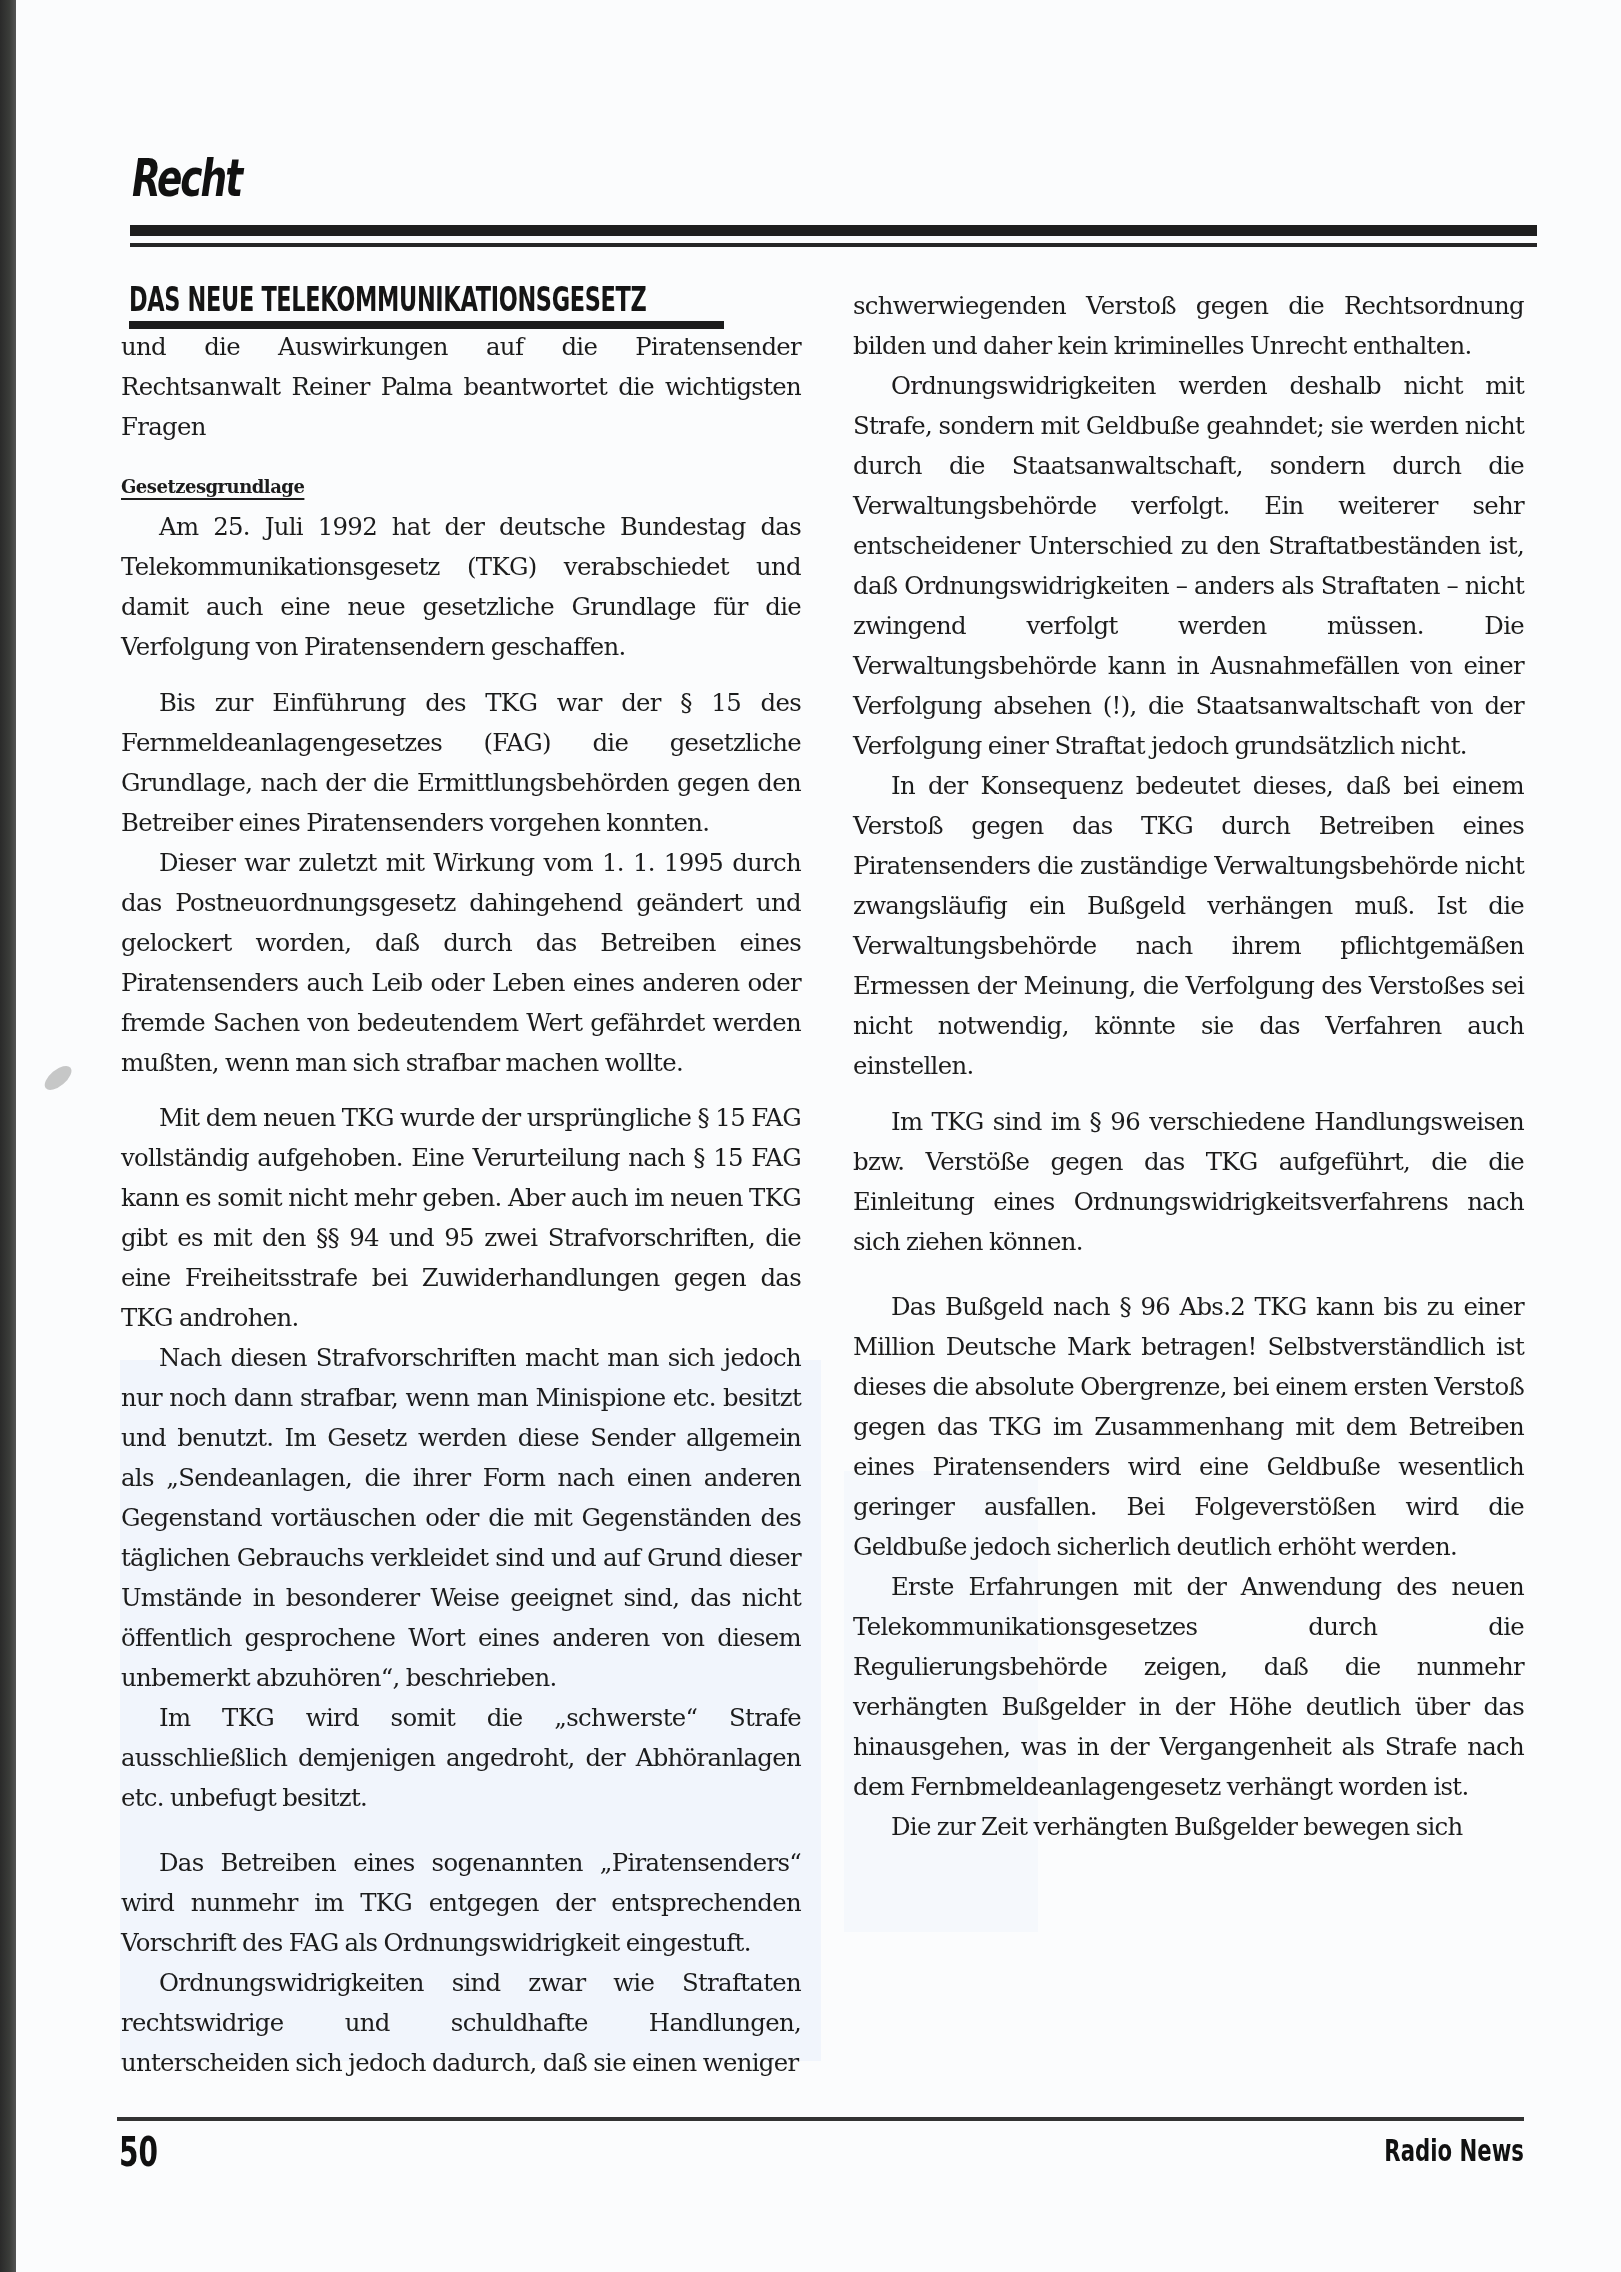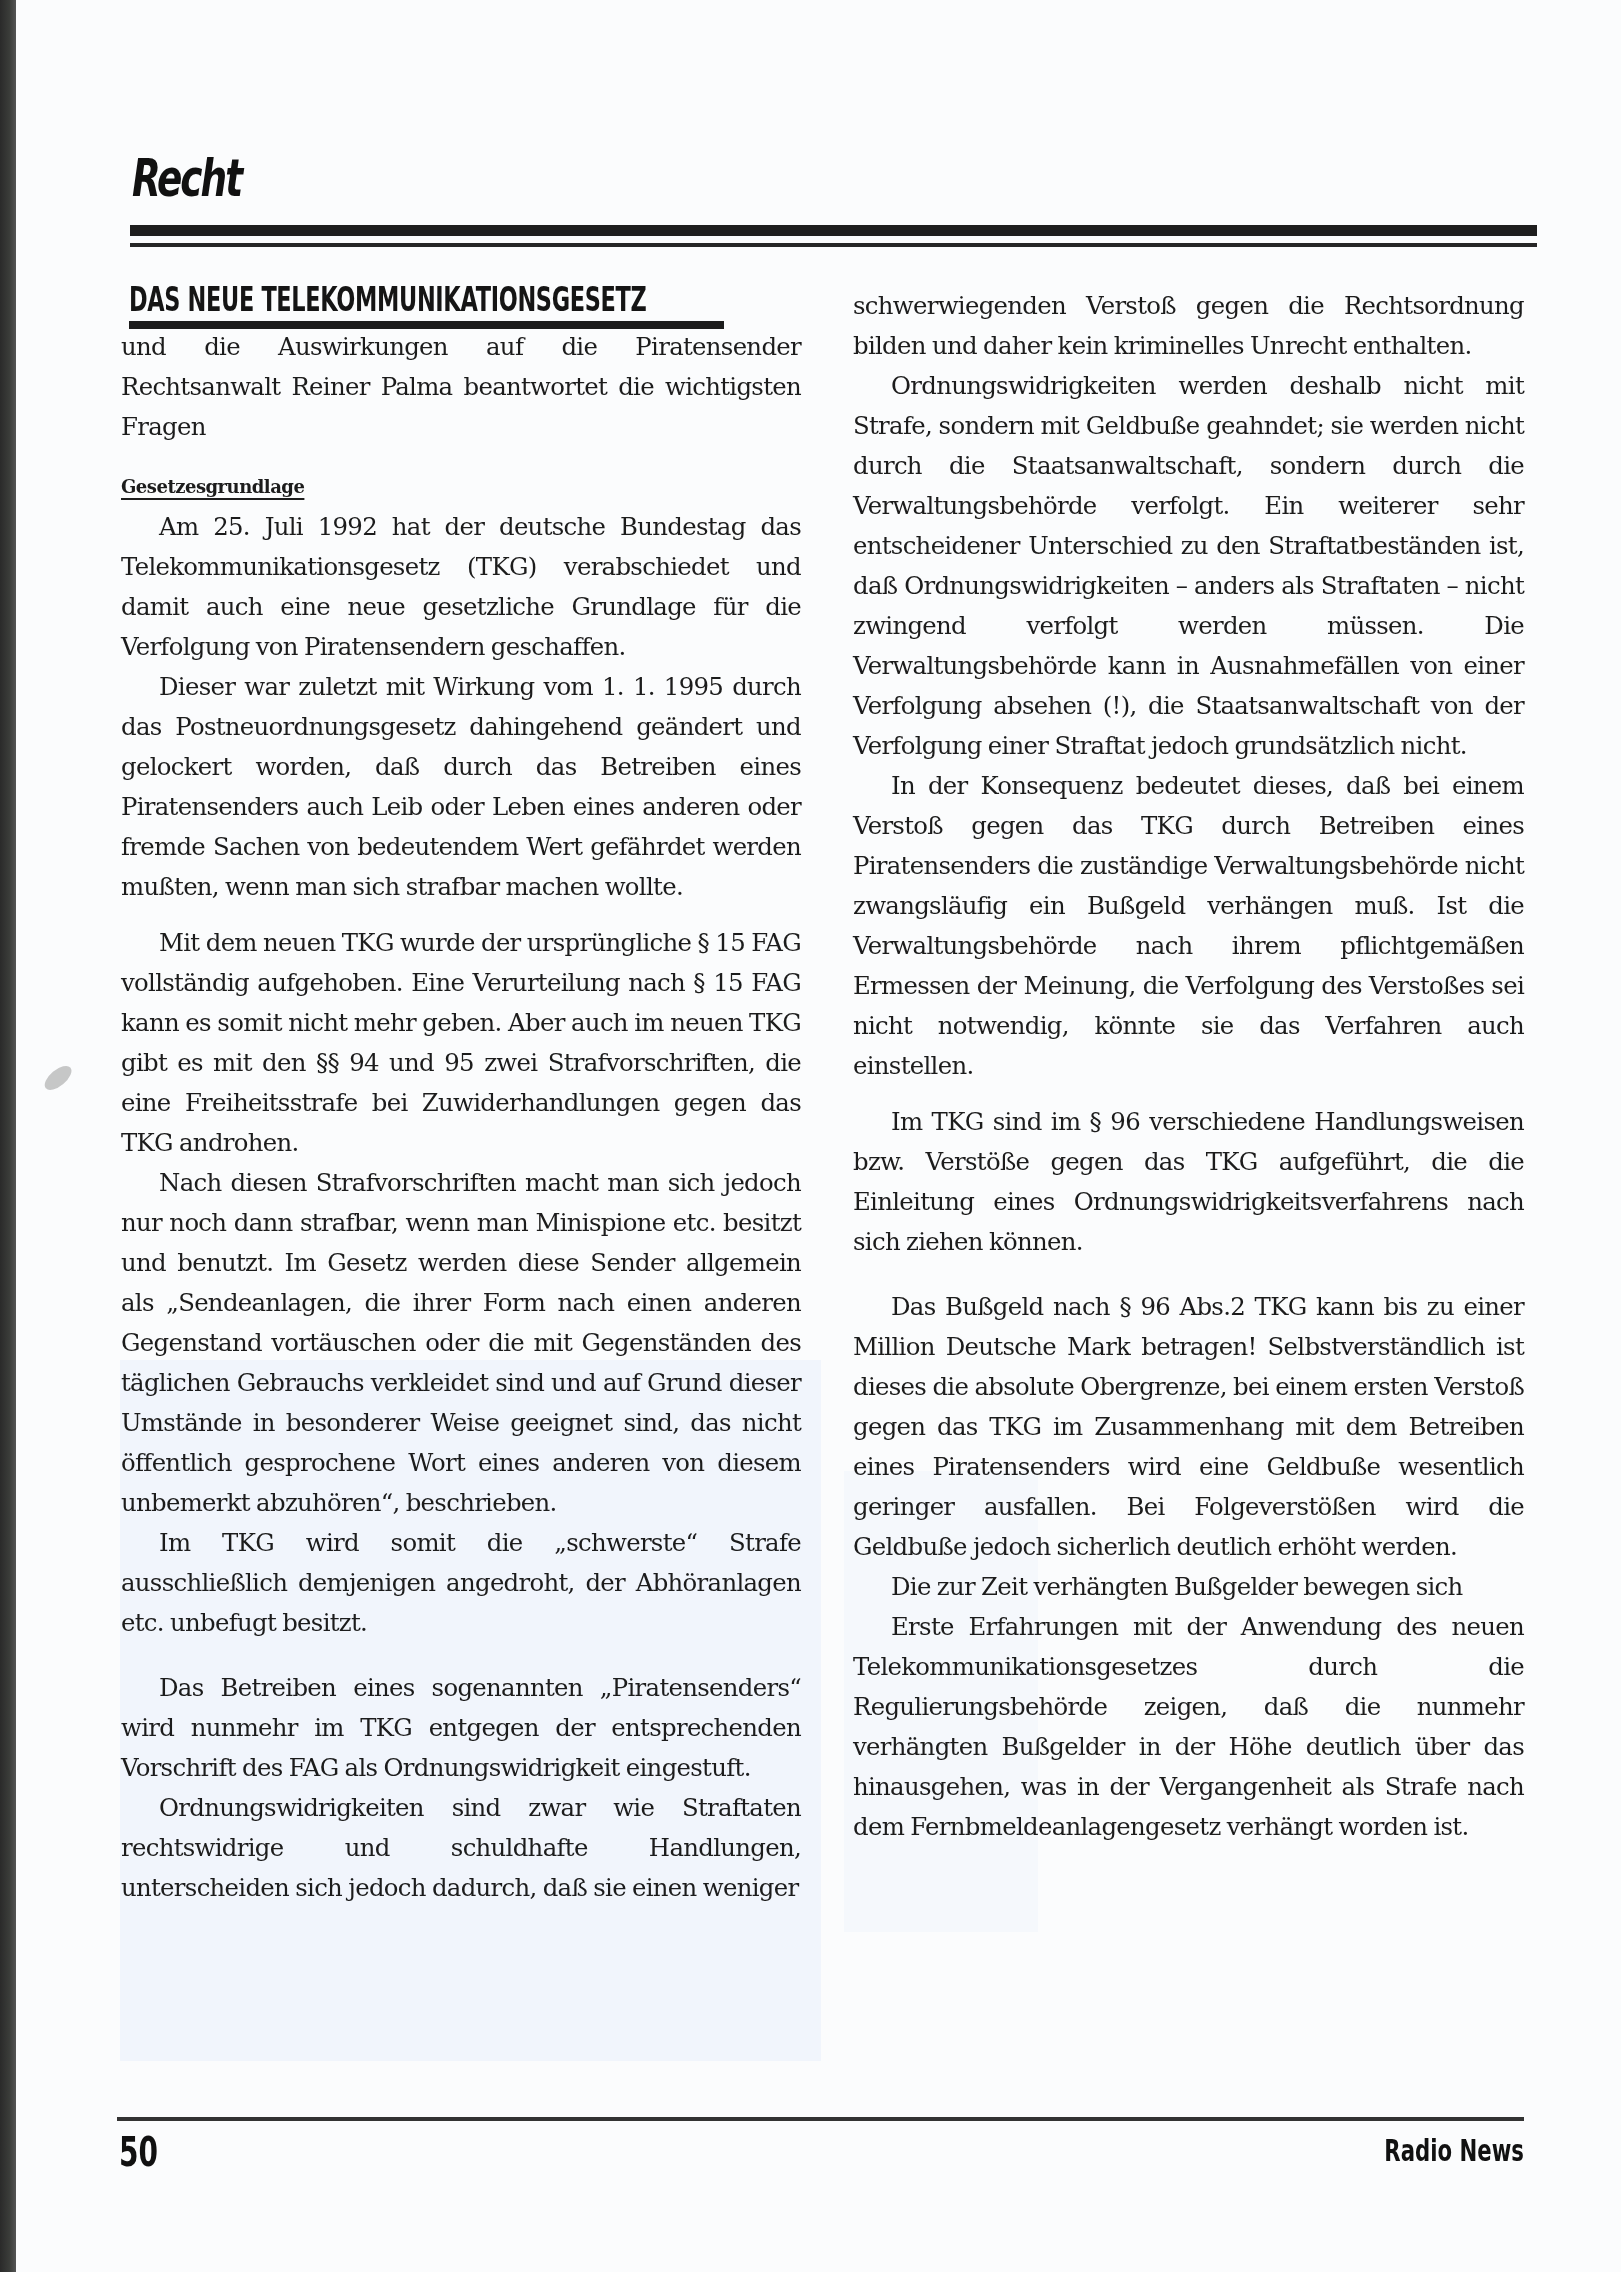--- a/index.html
+++ b/index.html
@@ -90,34 +90,35 @@
 <div class="header-rule-thick"></div>
 <div class="header-rule-thin"></div>
 
 <div class="article-title">DAS NEUE TELEKOMMUNIKATIONSGESETZ</div>
 <div class="title-rule"></div>
 
 <div class="col col-left">
   <p class="noindent intro">und die Auswirkungen auf die Piratensender Rechtsanwalt Reiner Palma beantwortet die wichtigsten Fragen</p>
   <div class="subhead">Gesetzesgrundlage</div>
   <p>Am 25. Juli 1992 hat der deutsche Bundestag das Telekommunikationsgesetz (TKG) verabschiedet und damit auch eine neue gesetzliche Grundlage für die Verfolgung von Piratensendern geschaffen.</p>
+  <p class="gap">Bis zur Einführung des TKG war der § 15 des Fernmeldeanlagengesetzes (FAG) die gesetzliche Grundlage, nach der die Ermittlungsbehörden gegen den Betreiber eines Piratensenders vorgehen konnten.</p>
   <p>Dieser war zuletzt mit Wirkung vom 1. 1. 1995 durch das Postneuordnungsgesetz dahingehend geändert und gelockert worden, daß durch das Betreiben eines Piratensenders auch Leib oder Leben eines anderen oder fremde Sachen von bedeutendem Wert gefährdet werden mußten, wenn man sich strafbar machen wollte.</p>
   <p class="gap">Mit dem neuen TKG wurde der ursprüngliche § 15 FAG vollständig aufgehoben. Eine Verurteilung nach § 15 FAG kann es somit nicht mehr geben. Aber auch im neuen TKG gibt es mit den §§ 94 und 95 zwei Strafvorschriften, die eine Freiheitsstrafe bei Zuwiderhandlungen gegen das TKG androhen.</p>
   <p>Nach diesen Strafvorschriften macht man sich jedoch nur noch dann strafbar, wenn man Minispione etc. besitzt und benutzt. Im Gesetz werden diese Sender allgemein als „Sendeanlagen, die ihrer Form nach einen anderen Gegenstand vortäuschen oder die mit Gegenständen des täglichen Gebrauchs verkleidet sind und auf Grund dieser Umstände in besonderer Weise geeignet sind, das nicht öffentlich gesprochene Wort eines anderen von diesem unbemerkt abzuhören“, beschrieben.</p>
   <p>Im TKG wird somit die „schwerste“ Strafe ausschließlich demjenigen angedroht, der Abhöranlagen etc. unbefugt besitzt.</p>
   <p class="biggap">Das Betreiben eines sogenannten „Piratensenders“ wird nunmehr im TKG entgegen der entsprechenden Vorschrift des FAG als Ordnungswidrigkeit eingestuft.</p>
   <p>Ordnungswidrigkeiten sind zwar wie Straftaten rechtswidrige und schuldhafte Handlungen, unterscheiden sich jedoch dadurch, daß sie einen weniger</p>
 </div>
 
 <div class="col col-right">
   <p class="noindent">schwerwiegenden Verstoß gegen die Rechtsordnung bilden und daher kein kriminelles Unrecht enthalten.</p>
   <p>Ordnungswidrigkeiten werden deshalb nicht mit Strafe, sondern mit Geldbuße geahndet; sie werden nicht durch die Staatsanwaltschaft, sondern durch die Verwaltungsbehörde verfolgt. Ein weiterer sehr entscheidener Unterschied zu den Straftatbeständen ist, daß Ordnungswidrigkeiten – anders als Straftaten – nicht zwingend verfolgt werden müssen. Die Verwaltungsbehörde kann in Ausnahmefällen von einer Verfolgung absehen (!), die Staatsanwaltschaft von der Verfolgung einer Straftat jedoch grundsätzlich nicht.</p>
   <p>In der Konsequenz bedeutet dieses, daß bei einem Verstoß gegen das TKG durch Betreiben eines Piratensenders die zuständige Verwaltungsbehörde nicht zwangsläufig ein Bußgeld verhängen muß. Ist die Verwaltungsbehörde nach ihrem pflichtgemäßen Ermessen der Meinung, die Verfolgung des Verstoßes sei nicht notwendig, könnte sie das Verfahren auch einstellen.</p>
   <p class="gap">Im TKG sind im § 96 verschiedene Handlungsweisen bzw. Verstöße gegen das TKG aufgeführt, die die Einleitung eines Ordnungswidrigkeitsverfahrens nach sich ziehen können.</p>
   <p class="biggap">Das Bußgeld nach § 96 Abs.2 TKG kann bis zu einer Million Deutsche Mark betragen! Selbstverständlich ist dieses die absolute Obergrenze, bei einem ersten Verstoß gegen das TKG im Zusammenhang mit dem Betreiben eines Piratensenders wird eine Geldbuße wesentlich geringer ausfallen. Bei Folgeverstößen wird die Geldbuße jedoch sicherlich deutlich erhöht werden.</p>
+  <p>Erste Erfahrungen mit der Anwendung des neuen Telekommunikationsgesetzes durch die Regulierungsbehörde zeigen, daß die nunmehr verhängten Bußgelder in der Höhe deutlich über das hinausgehen, was in der Vergangenheit als Strafe nach dem Fernbmeldeanlagengesetz verhängt worden ist.</p>
   <p>Die zur Zeit verhängten Bußgelder bewegen sich</p>
-  <p>Erste Erfahrungen mit der Anwendung des neuen Telekommunikationsgesetzes durch die Regulierungsbehörde zeigen, daß die nunmehr verhängten Bußgelder in der Höhe deutlich über das hinausgehen, was in der Vergangenheit als Strafe nach dem Fernbmeldeanlagengesetz verhängt worden ist.</p>
 </div>
 
 <div class="footer-rule"></div>
 <div class="page-number">50</div>
 <div class="magazine-name">Radio News</div>
 
 
 </body></html>

